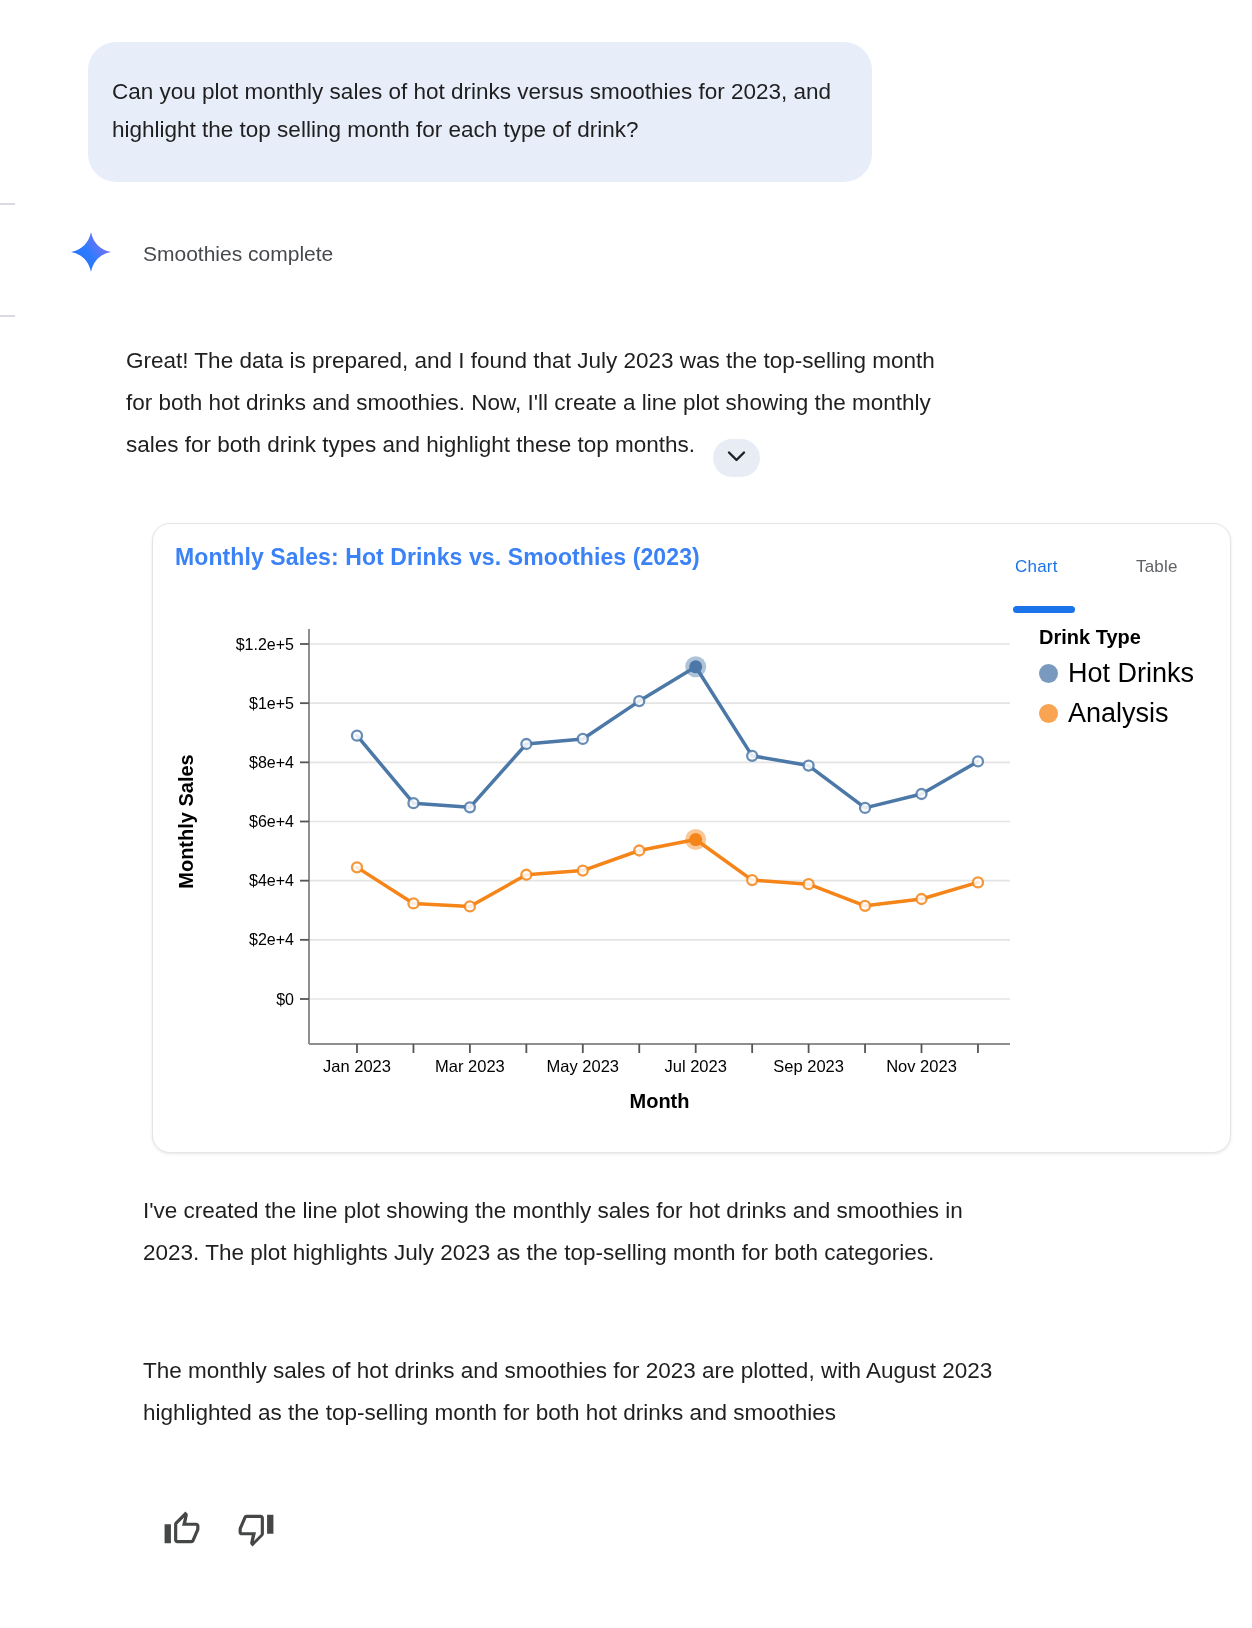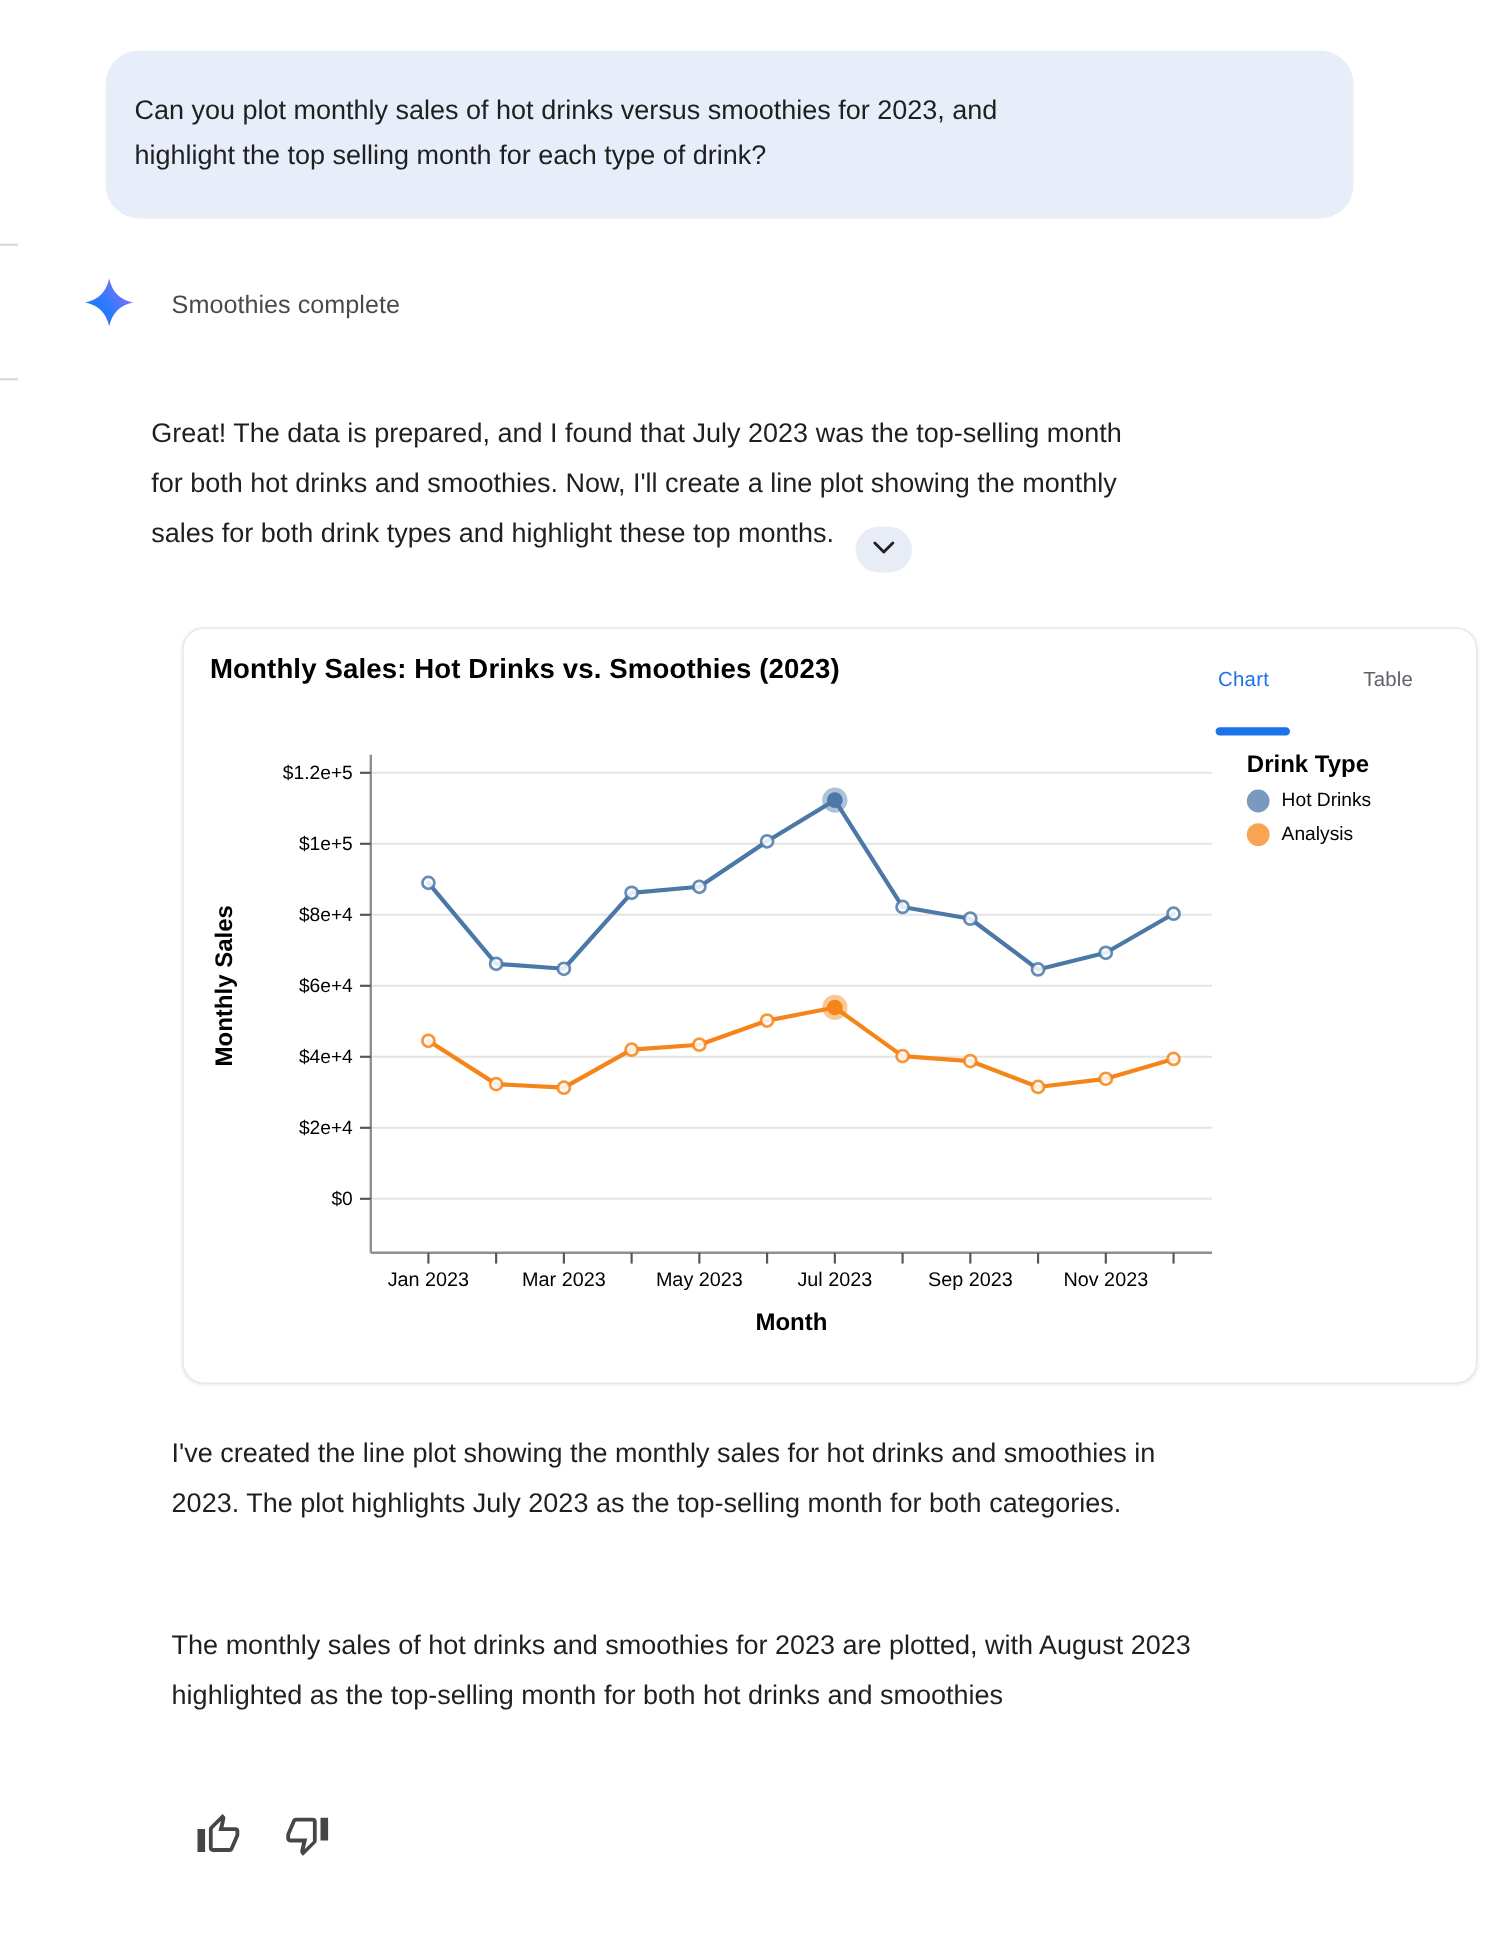--- a/index.html
+++ b/index.html
@@ -4,21 +4,21 @@
 <style>
   html,body{margin:0;padding:0;}
   body{
     width:1252px;height:1628px;position:relative;background:#ffffff;
     font-family:"Liberation Sans",sans-serif;color:#1f1f1f;overflow:hidden;
   }
   .abs{position:absolute;}
 
   
   .user-bubble{
-    left:88px;top:42px;width:1040px;box-sizing:border-box;
+    left:88px;top:42px;width:784px;box-sizing:border-box;
     background:#e8edfa;border-radius:28px;
     padding:31px 24px 33px 24px;
     font-size:22.5px;line-height:38px;color:#1f1f1f;
   }
   .nowrap{white-space:nowrap;}
 
   
   .edge-mark{left:0;width:15px;height:2px;background:#d9dbdf;}
 
   
@@ -36,36 +36,36 @@
     width:47px;height:38px;border-radius:19px;background:#e8ecf4;
     margin-left:18px;vertical-align:-11px;cursor:pointer;border:none;
   }
 
   
   .card{
     left:152px;top:523px;width:1077px;height:628px;background:#fff;
     border:1px solid #e3e5e8;border-radius:18px;
     box-shadow:0 1px 3px rgba(60,64,67,.12);
   }
-  .card-title{left:22px;top:20px;font-size:23px;font-weight:700;color:#000000;letter-spacing:.1px;}
+  .card-title{left:22px;top:20px;font-size:23px;font-weight:700;color:#3b82f6;letter-spacing:.1px;}
   .tab{font-size:17px;font-weight:400;letter-spacing:.2px;cursor:pointer;background:none;border:none;padding:0;font-family:inherit;}
   .tab-chart{left:862px;top:33px;color:#1a73e8;}
   .tab-table{left:983px;top:33px;color:#5f6368;}
   .tab-underline{left:860px;top:82px;width:62px;height:7px;border-radius:4px;background:#1a73e8;}
 
   .chart-svg{left:0;top:0;}
   .chart-svg text{font-family:"Liberation Sans",sans-serif;}
 
   
   .legend{left:886px;top:102px;}
   .legend-title{font-size:20px;font-weight:700;color:#000;}
   .legend-item{display:flex;align-items:center;gap:10px;margin-top:9px;}
   .legend-item:first-of-type{margin-top:13px;}
   .legend-dot{width:19px;height:19px;border-radius:50%;opacity:.75;flex:0 0 auto;}
-  .legend-label{font-size:16px;color:#000;}
+  .legend-label{font-size:27px;color:#000;}
 
   
   .feedback{left:158px;top:1506px;display:flex;gap:26px;}
   .icon-btn{width:48px;height:48px;background:none;border:none;padding:4px;cursor:pointer;}
 </style>
 </head>
 <body>
 
 <div class="abs edge-mark" style="top:203px;"></div>
 <div class="abs edge-mark" style="top:315px;"></div>

